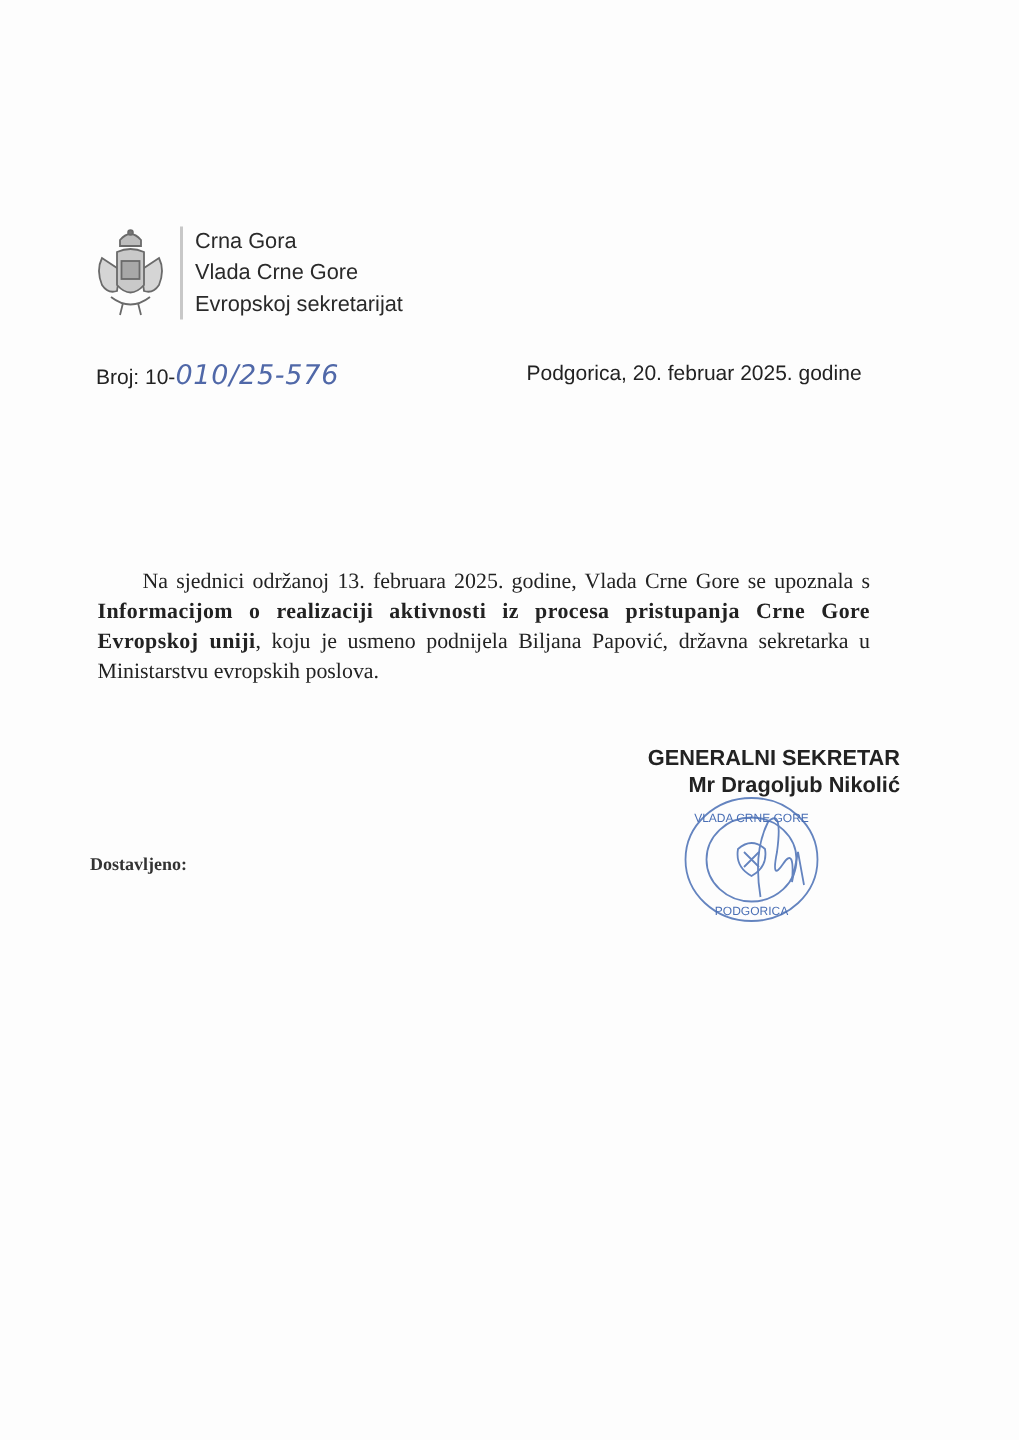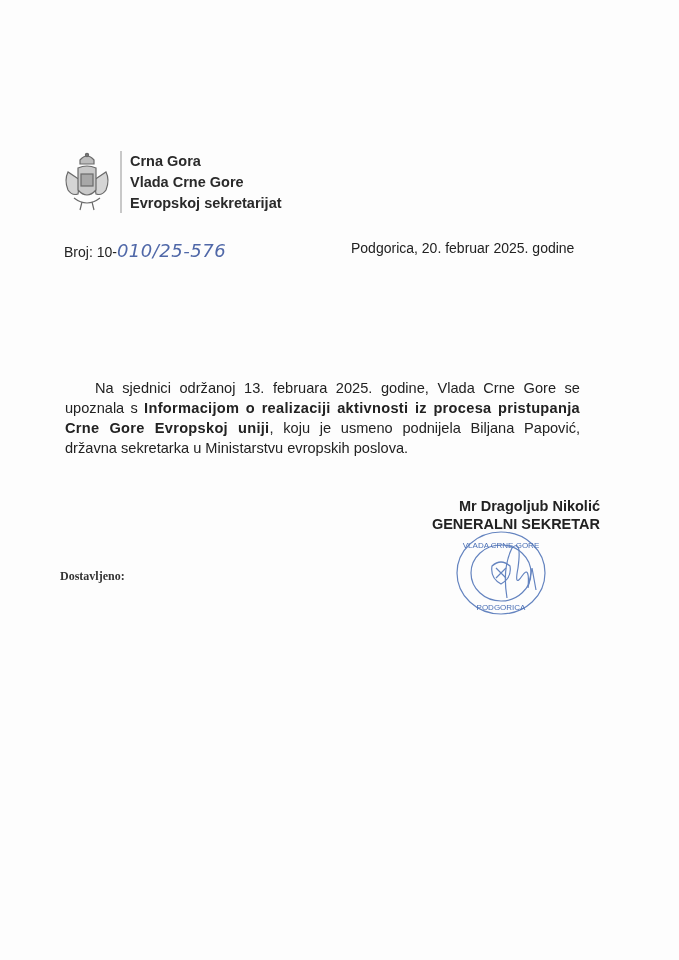--- a/index.html
+++ b/index.html
@@ -18,21 +18,21 @@
       display: flex; align-items: center;
     }
     .coat {
       width: 54px; height: 64px;
     }
     .vbar {
       width: 2px; height: 62px; background: #c8c8c8; margin: 0 8px 0 6px;
     }
     .header-lines { display: flex; flex-direction: column; gap: 3px; }
     .header-lines span {
-      font-size: 14.5px; color: #2a2a2a; line-height: 18px; font-weight: bold;
+      font-size: 14.5px; color: #2a2a2a; line-height: 18px;
     }
 
     .broj {
       position: absolute; left: 64px; top: 240px;
       font-size: 14px; color: #222;
     }
     .broj .hand {
       font-family: "DejaVu Sans", sans-serif;
       font-style: italic; color: #5068a8; font-size: 18px;
       letter-spacing: 0.5px;
@@ -40,21 +40,21 @@
     .date {
       position: absolute; left: 351px; top: 240px;
       font-size: 14px; color: #222;
     }
 
     .body-text {
       position: absolute; left: 65px; top: 378px; width: 515px;
       font-size: 14.6px; line-height: 20px; color: #222;
       text-align: justify;
     }
-    .body-text p { margin: 0; text-indent: 30px; }
+    .body-text p { margin: 0; text-indent: 30px; font-family: Liberation Serif, serif; }
     .body-text b { font-weight: bold; letter-spacing: 0.3px; }
 
     .signature {
       position: absolute; left: 400px; top: 497px; width: 200px;
       text-align: right;
     }
     .signature div { font-size: 14.5px; font-weight: bold; line-height: 18px; color: #222; }
 
     .stamp {
       position: absolute; left: 452px; top: 528px;
@@ -97,22 +97,22 @@
     <span>Broj: 10-</span><span class="hand">010/25-576</span>
   </div>
 
   <div class="date">Podgorica, 20. februar 2025. godine</div>
 
   <div class="body-text">
     <p><span>Na sjednici održanoj 13. februara 2025. godine, Vlada Crne Gore se upoznala s </span><b>Informacijom o realizaciji aktivnosti iz procesa pristupanja Crne Gore Evropskoj uniji</b><span>, koju je usmeno podnijela Biljana Papović, državna sekretarka u Ministarstvu evropskih poslova.</span></p>
   </div>
 
   <div class="signature">
+    <div>GENERALNI SEKRETAR</div>
     <div>Mr Dragoljub Nikolić</div>
-    <div>GENERALNI SEKRETAR</div>
   </div>
 
   <svg class="stamp" viewBox="0 0 98 90">
     <g fill="none" stroke="#4a6fb5" stroke-width="1.2" opacity="0.85">
       <ellipse cx="49" cy="45" rx="44" ry="41"></ellipse>
       <ellipse cx="49" cy="45" rx="30" ry="28"></ellipse>
       <path d="M40 38 Q49 30 58 38 Q60 50 49 56 Q38 50 40 38 Z"></path>
       <path d="M44 40 L54 50 M54 40 L44 50"></path>
       <path d="M55 70 Q50 40 60 20 Q70 10 66 40 Q62 60 70 48 Q78 36 76 60 L80 40 L84 62"></path>
     </g>

